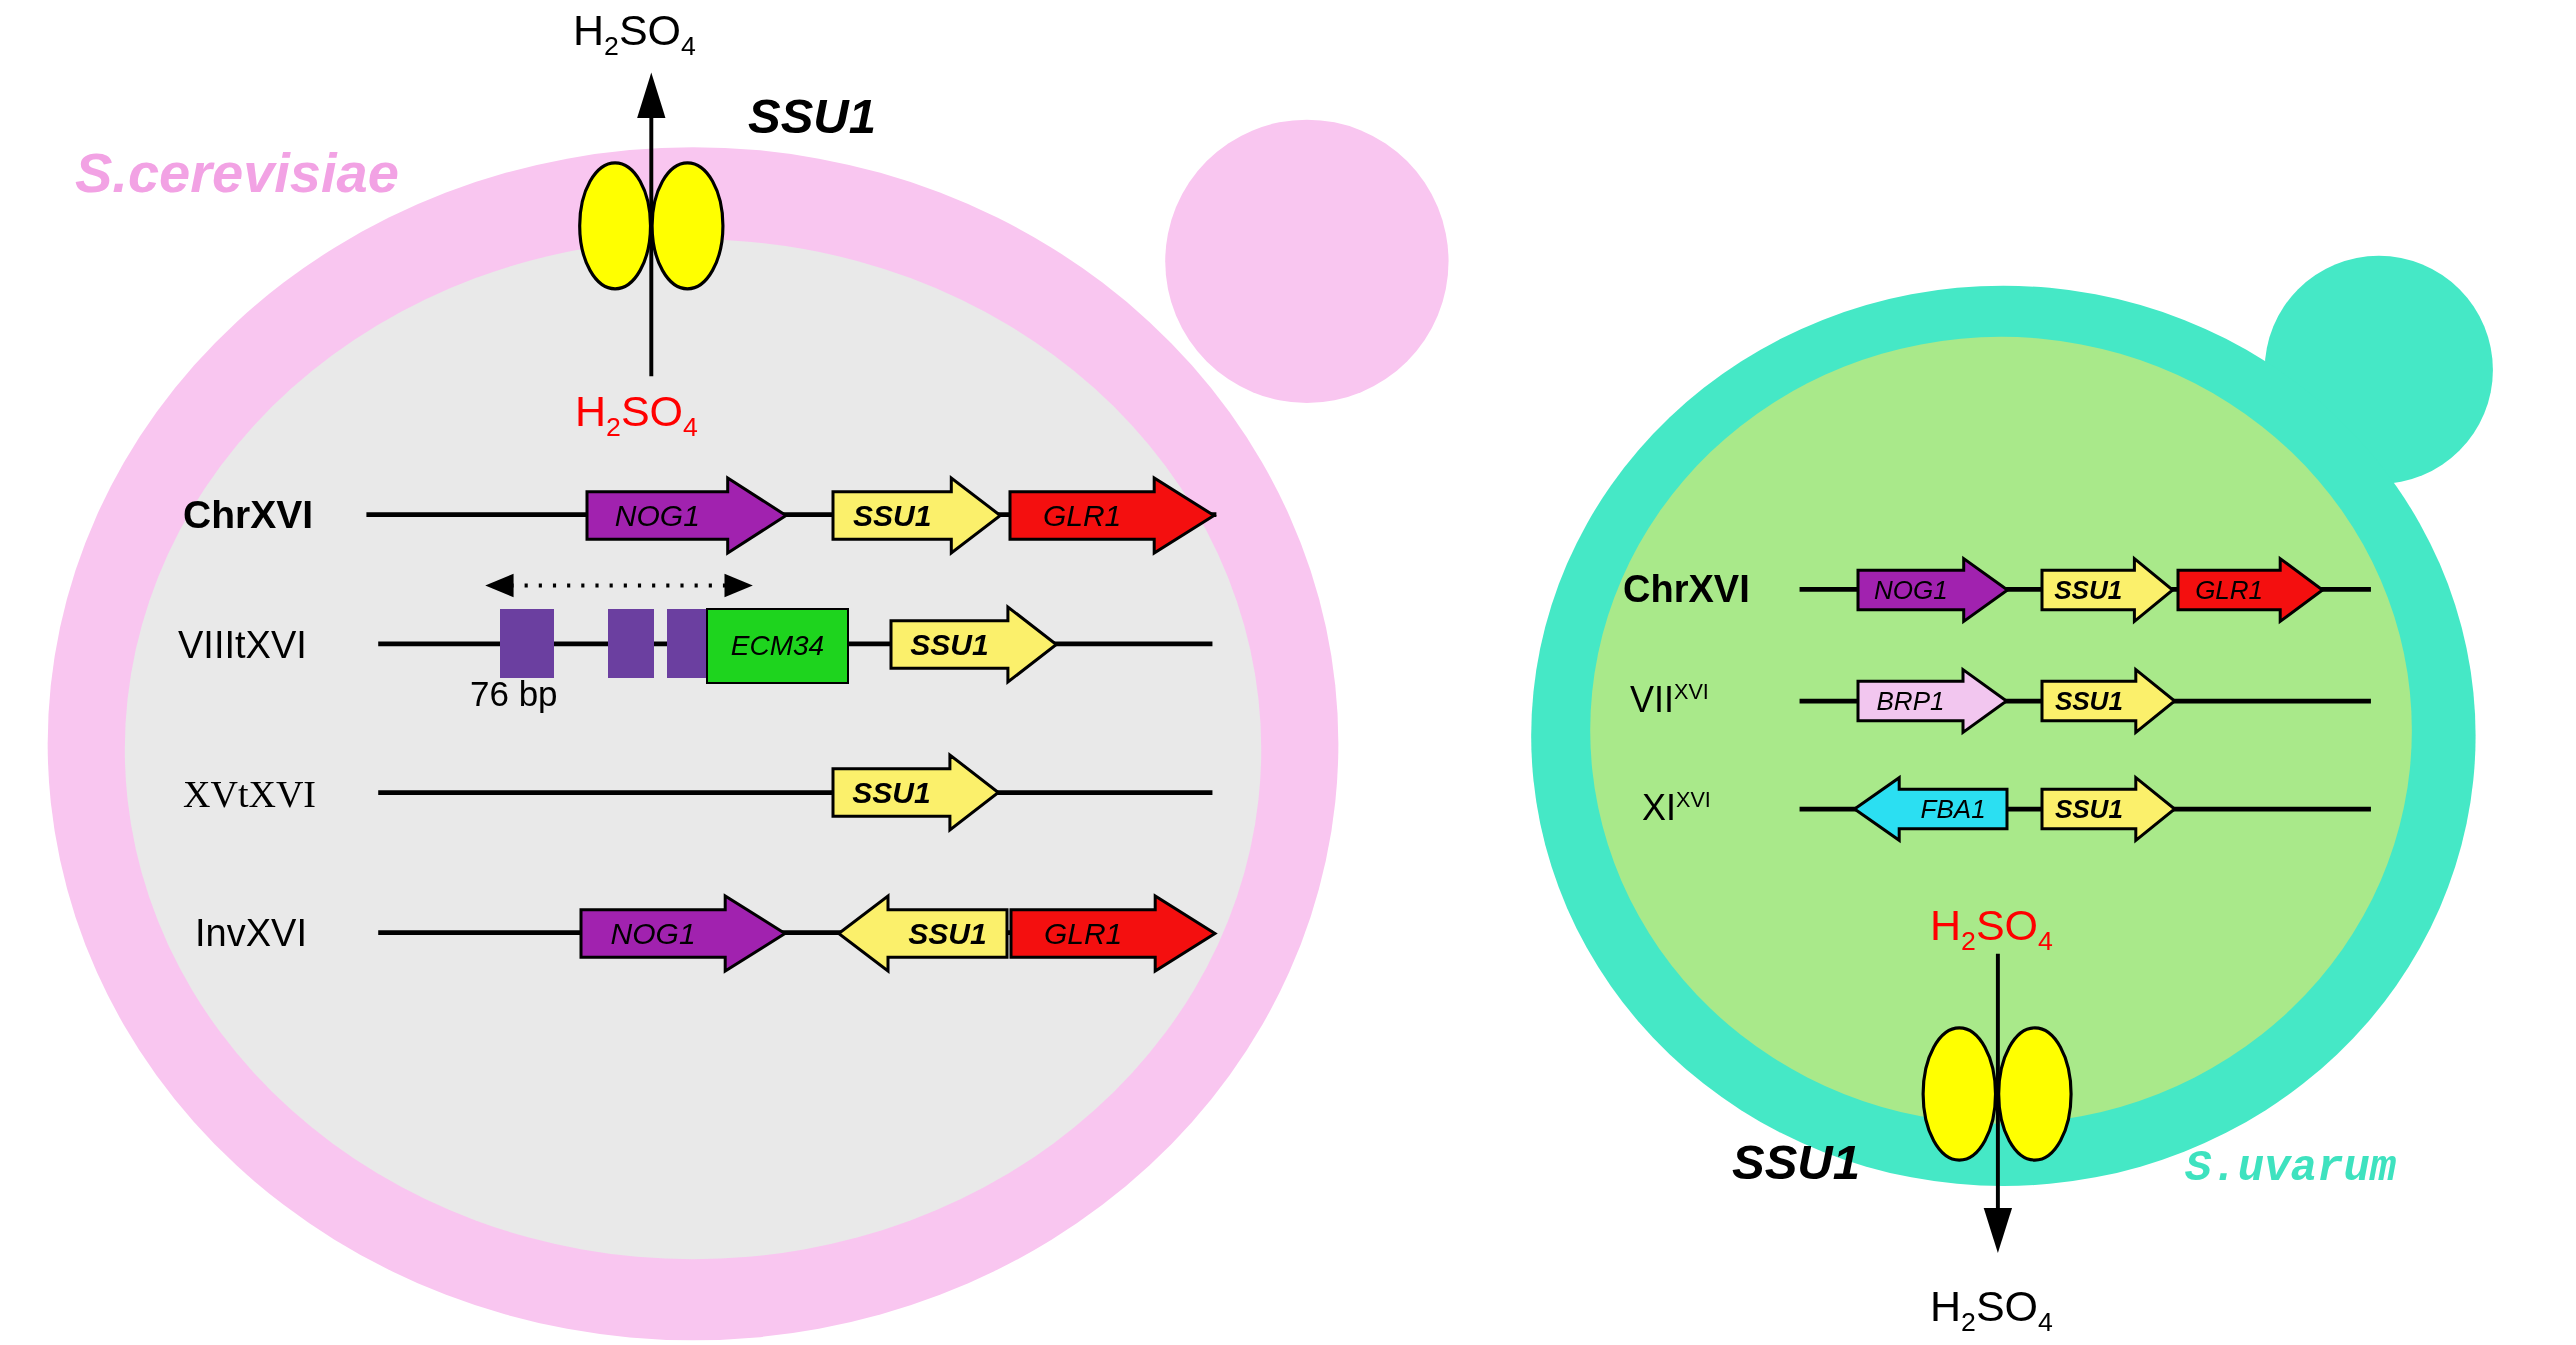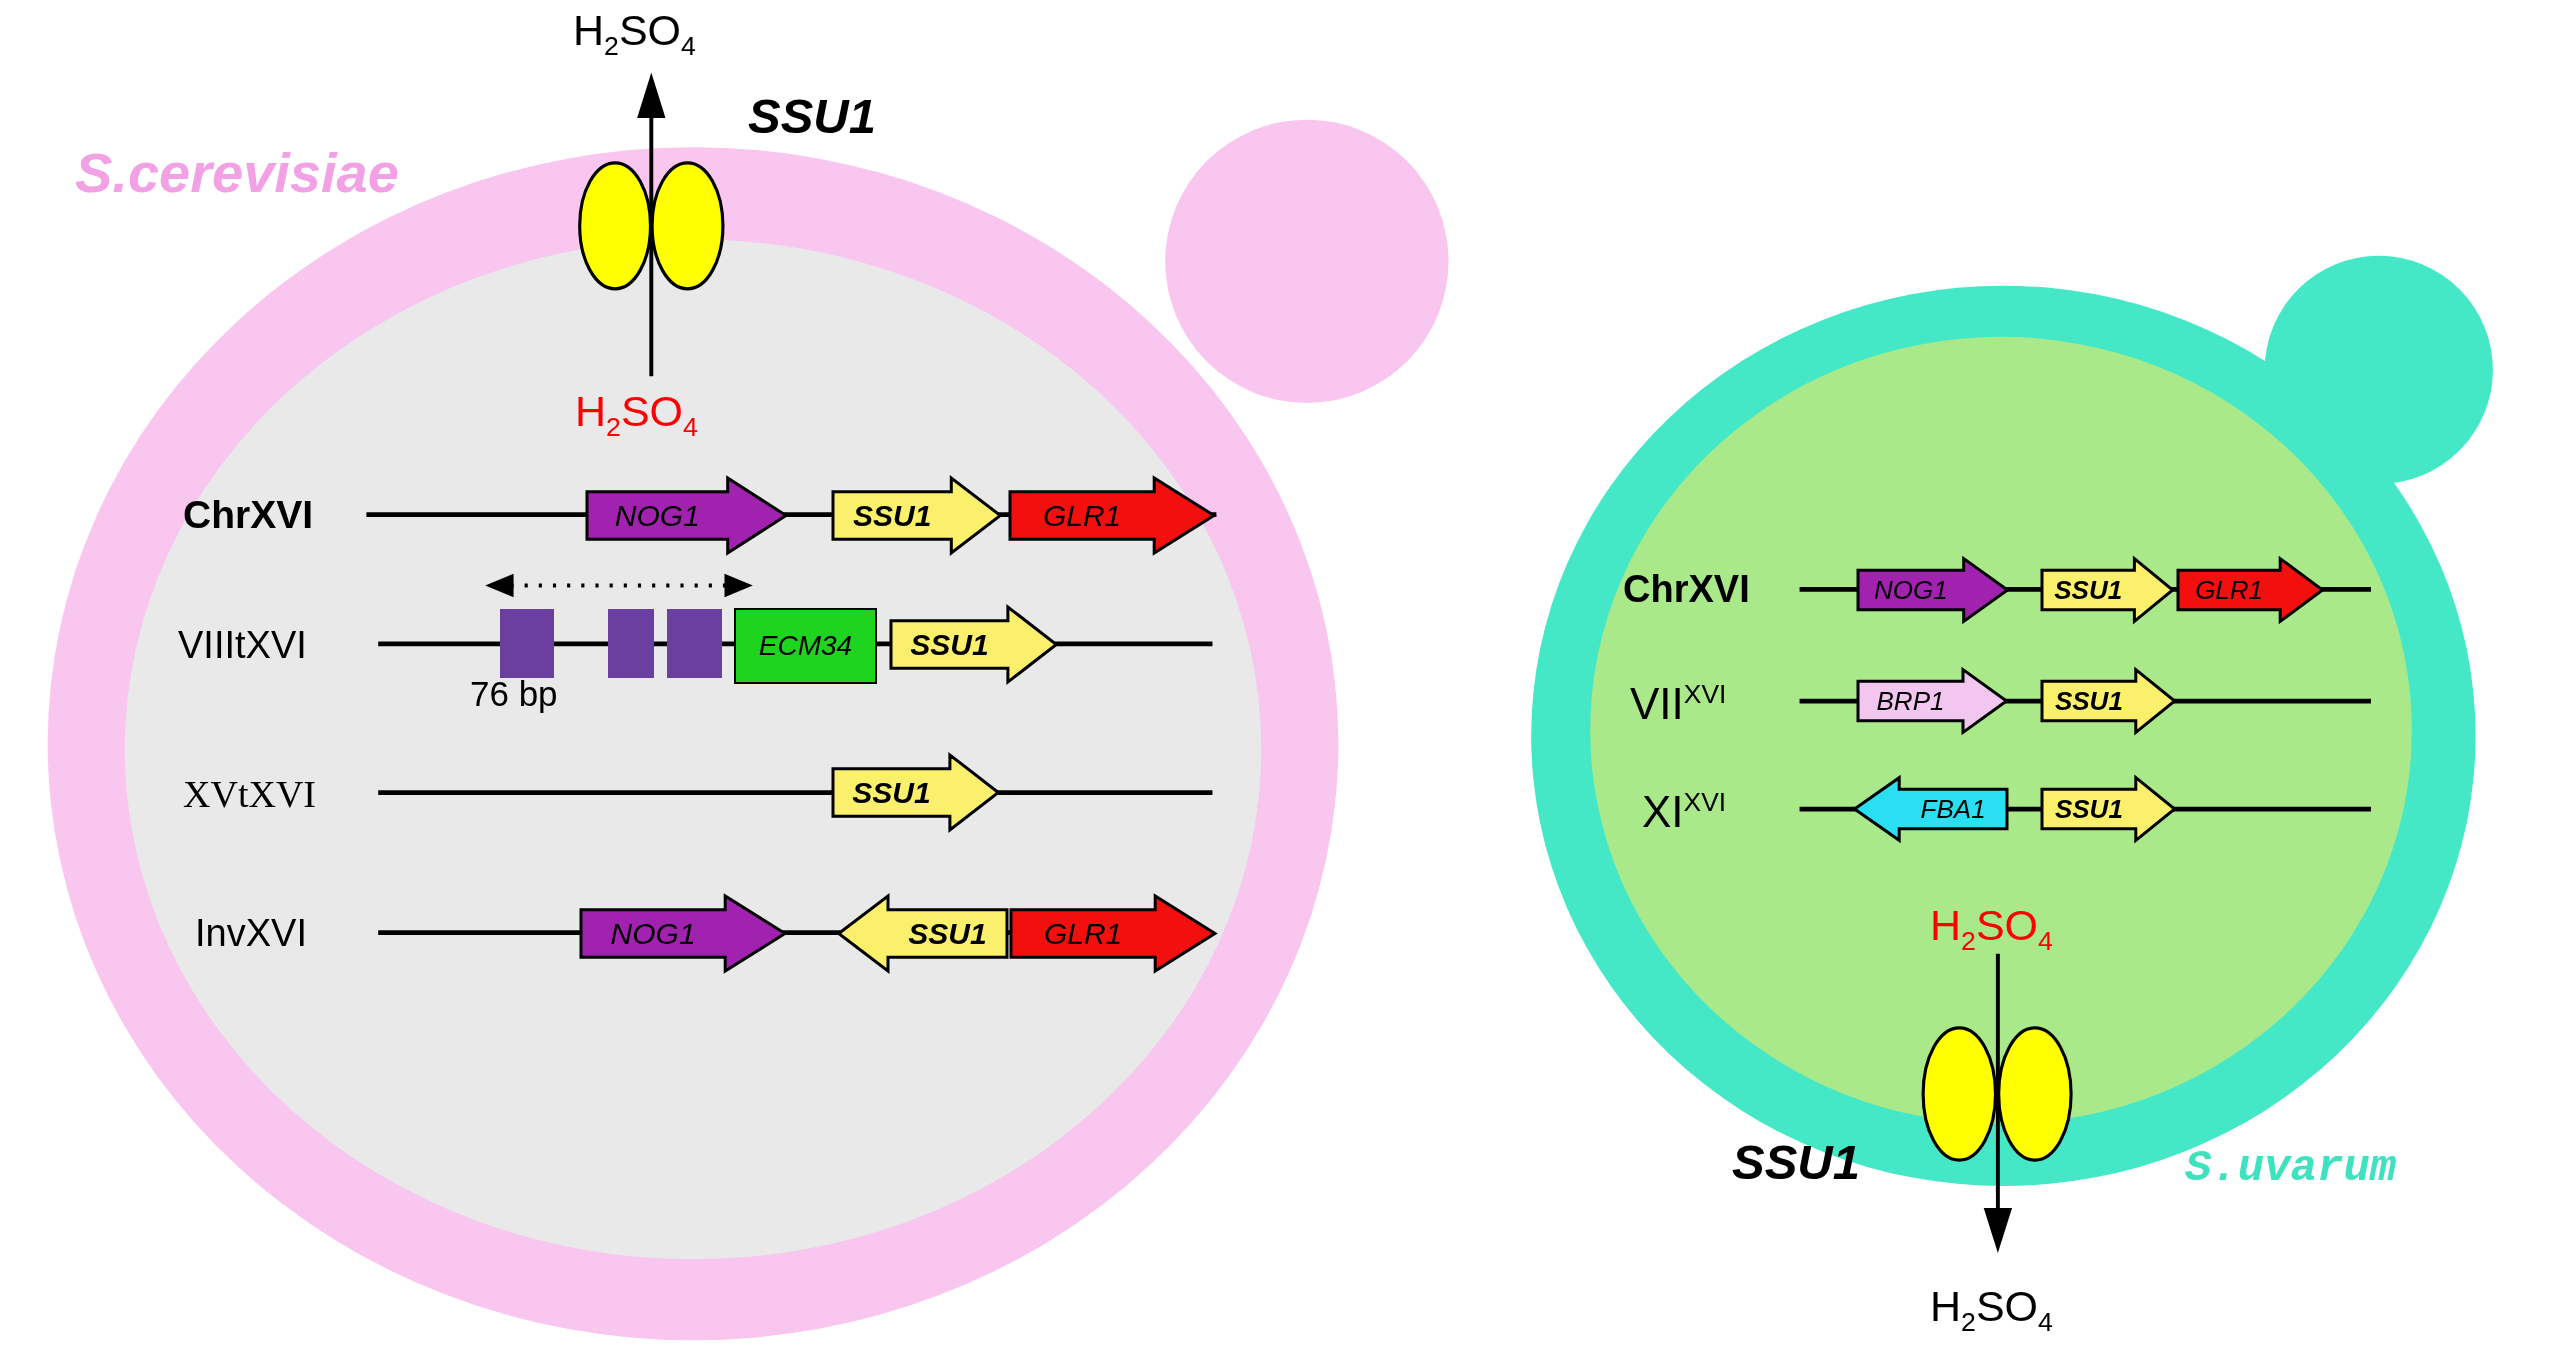--- a/index.html
+++ b/index.html
@@ -13,21 +13,21 @@
   .species{font-size:56px;font-weight:bold;font-style:italic;}
   .species.cer{color:#F2A2E4;}
   .species.uva{color:#3EE2BF;font-family:Liberation Mono, monospace;}
   .transporter-name{font-size:49px;font-weight:bold;font-style:italic;color:#000;}
   .mol{font-size:43px;}
   .mol.red{color:#FF0000;}
   .mol sub{font-size:0.62em;}
   .rowlabel{font-size:38px;color:#000;}
   .rowlabel.bold{font-weight:bold;font-size:39px;}
   .rowlabel sup{font-size:0.6em;}
-  .rowlabel.rt{font-size:44px;}
+  .rowlabel.rt{font-size:36px;}
   .rowlabel.rt.bold{font-size:38px;}
   .annot{font-size:35px;color:#000;}
   
   .gene{position:absolute;}
   .gene svg{position:absolute;left:0;top:0;width:100%;height:100%;overflow:visible;}
   .gene path{stroke:#000;stroke-width:3;vector-effect:non-scaling-stroke;}
   .gene .gene-label{
     position:absolute;top:0;height:100%;display:flex;align-items:center;justify-content:center;
     font-style:italic;font-size:30px;color:#000;
   }
@@ -117,21 +117,21 @@
     <svg viewBox="0 0 100 40" preserveAspectRatio="none">
         <path d="M0,8 L70,8 L70,1 L99,20 L70,39 L70,32 L0,32 Z"></path>
       </svg>
     <span class="gene-label">GLR1</span>
   </div>
 
   <div class="box ins" style="left:500px;top:609px;width:54px;height:69px;"></div>
   <div class="box ins" style="left:608px;top:609px;width:46px;height:69px;"></div>
   <div class="box ins" style="left:667px;top:609px;width:55px;height:69px;"></div>
   <div class="txt annot" style="left:470px;top:674px;">76 bp</div>
-  <div class="box green" style="left:734px;top:608px;width:139px;height:72px;">
+  <div class="box green" style="left:706px;top:608px;width:139px;height:72px;">
     <span class="box-label">ECM34</span>
   </div>
   <div class="gene dir-right c-yellow" style="left:891px;top:605px;width:167px;height:79px;">
     <svg viewBox="0 0 100 40" preserveAspectRatio="none">
         <path d="M0,8 L70,8 L70,1 L99,20 L70,39 L70,32 L0,32 Z"></path>
       </svg>
     <span class="gene-label bold">SSU1</span>
   </div>
 
   <div class="gene dir-right c-yellow" style="left:833px;top:753px;width:167px;height:79px;">

